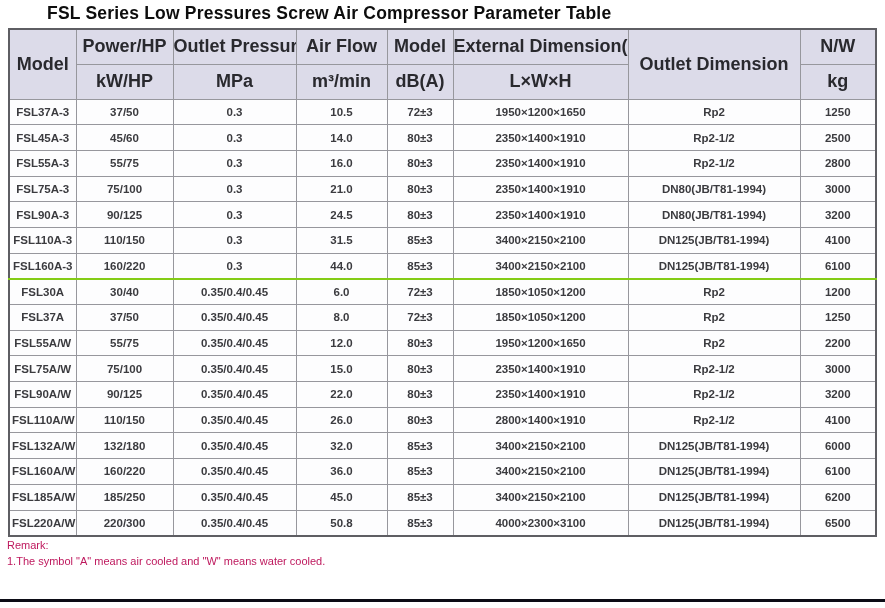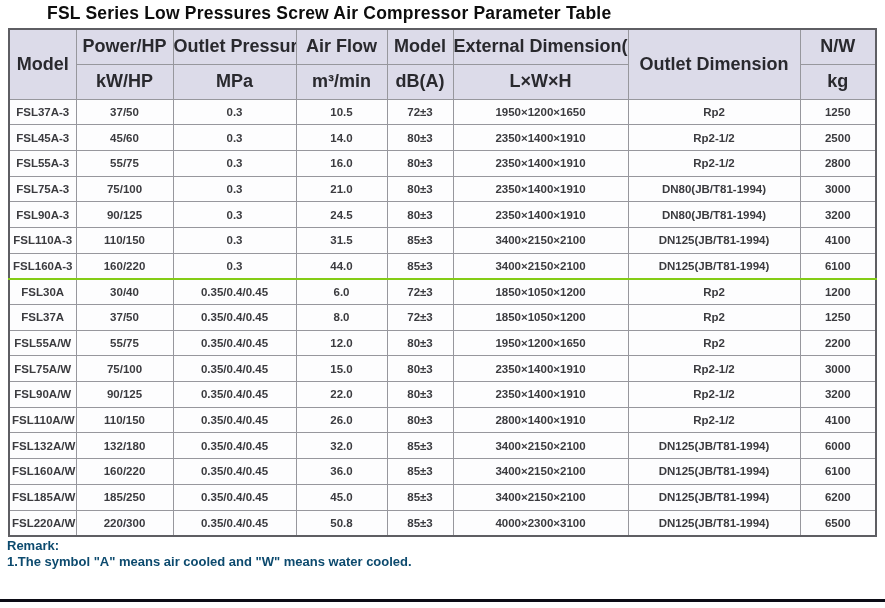--- a/index.html
+++ b/index.html
@@ -52,23 +52,23 @@
     font-size: 11.5px;
     font-weight: 700;
     padding: 0 2px;
   }
   table.param-table tbody tr.group-start td {
     border-top: 2px solid #84cc16;
   }
   .remarks {
     position: absolute;
     left: 7px; top: 538px;
-    font-size: 13px;
-    font-weight: 700;
-    color: #0c4a6e;
+    font-size: 11px;
+    font-weight: 400;
+    color: #be185d;
     line-height: 15.7px;
   }
   .bottom-bar {
     position: absolute;
     left: 0; top: 599px;
     width: 885px; height: 3px;
     background: #0c0c16;
   }
 </style>
 </head>

